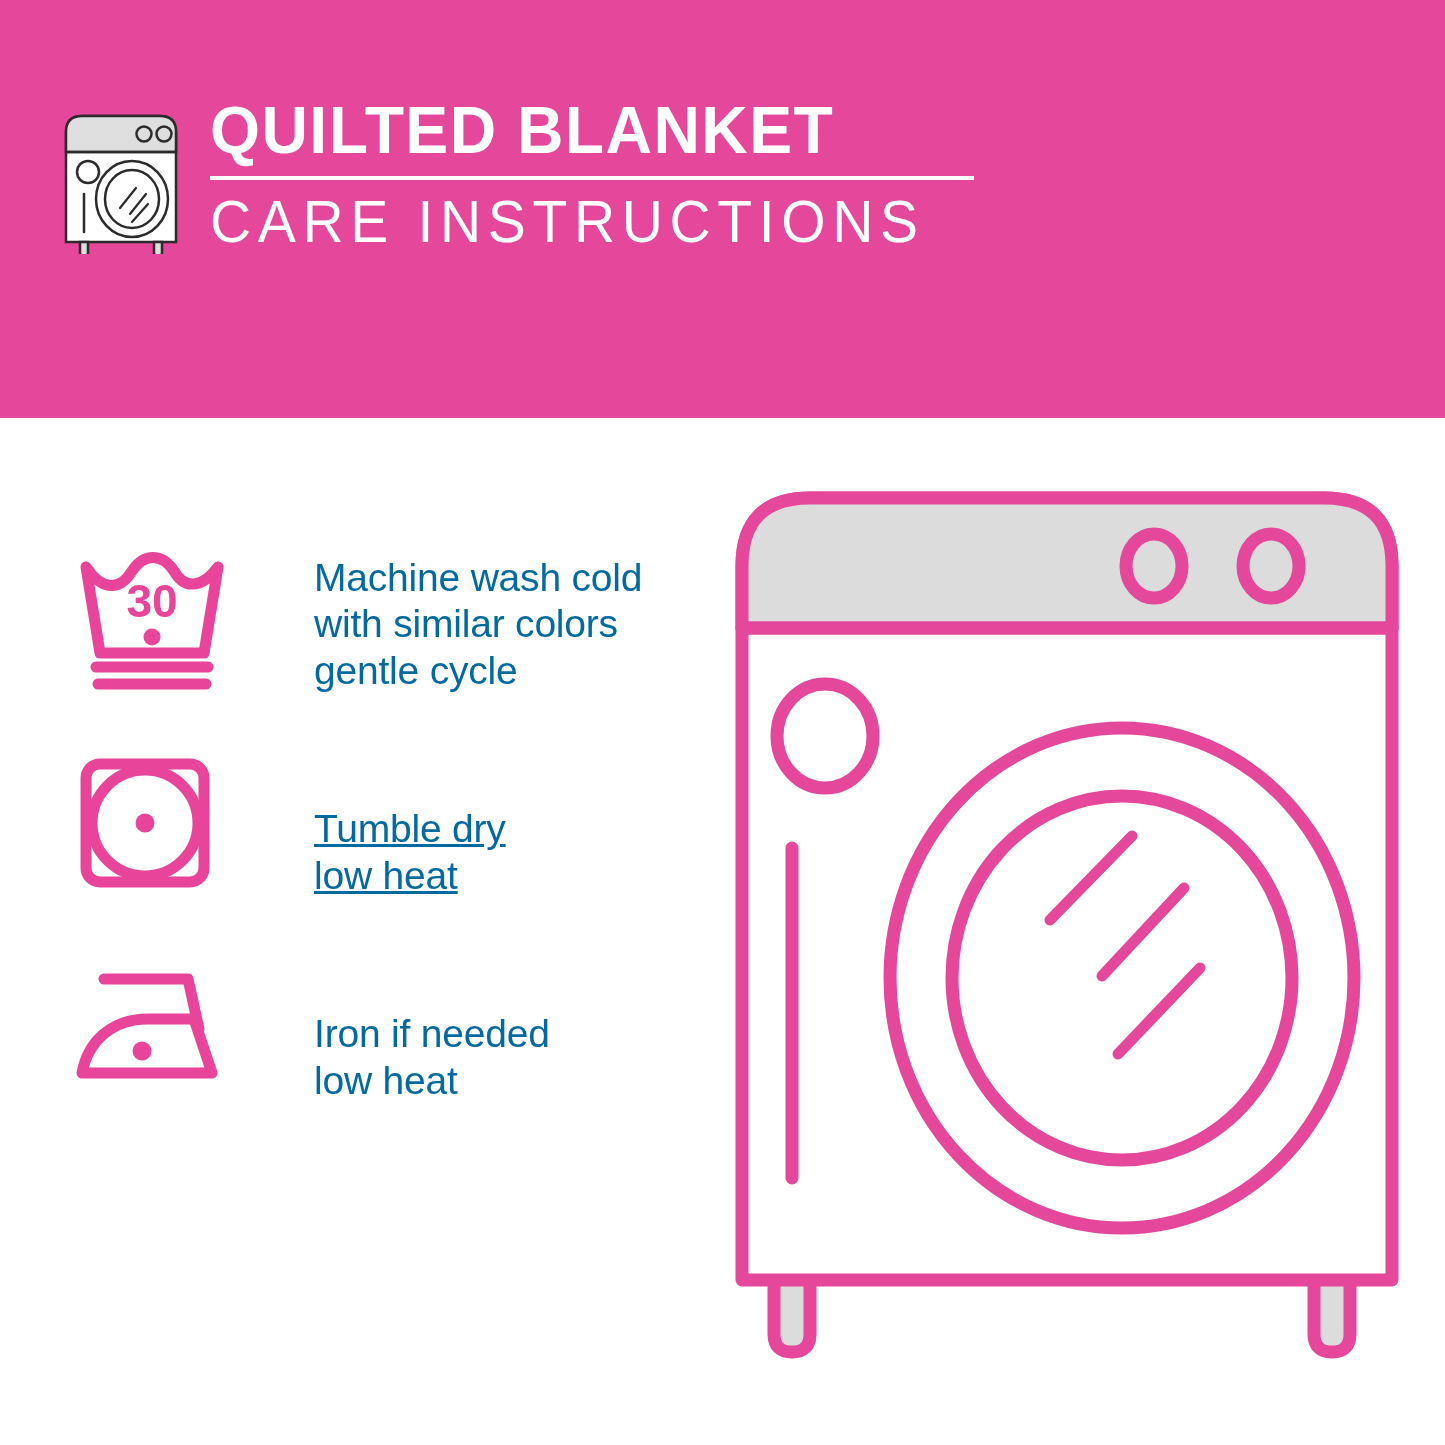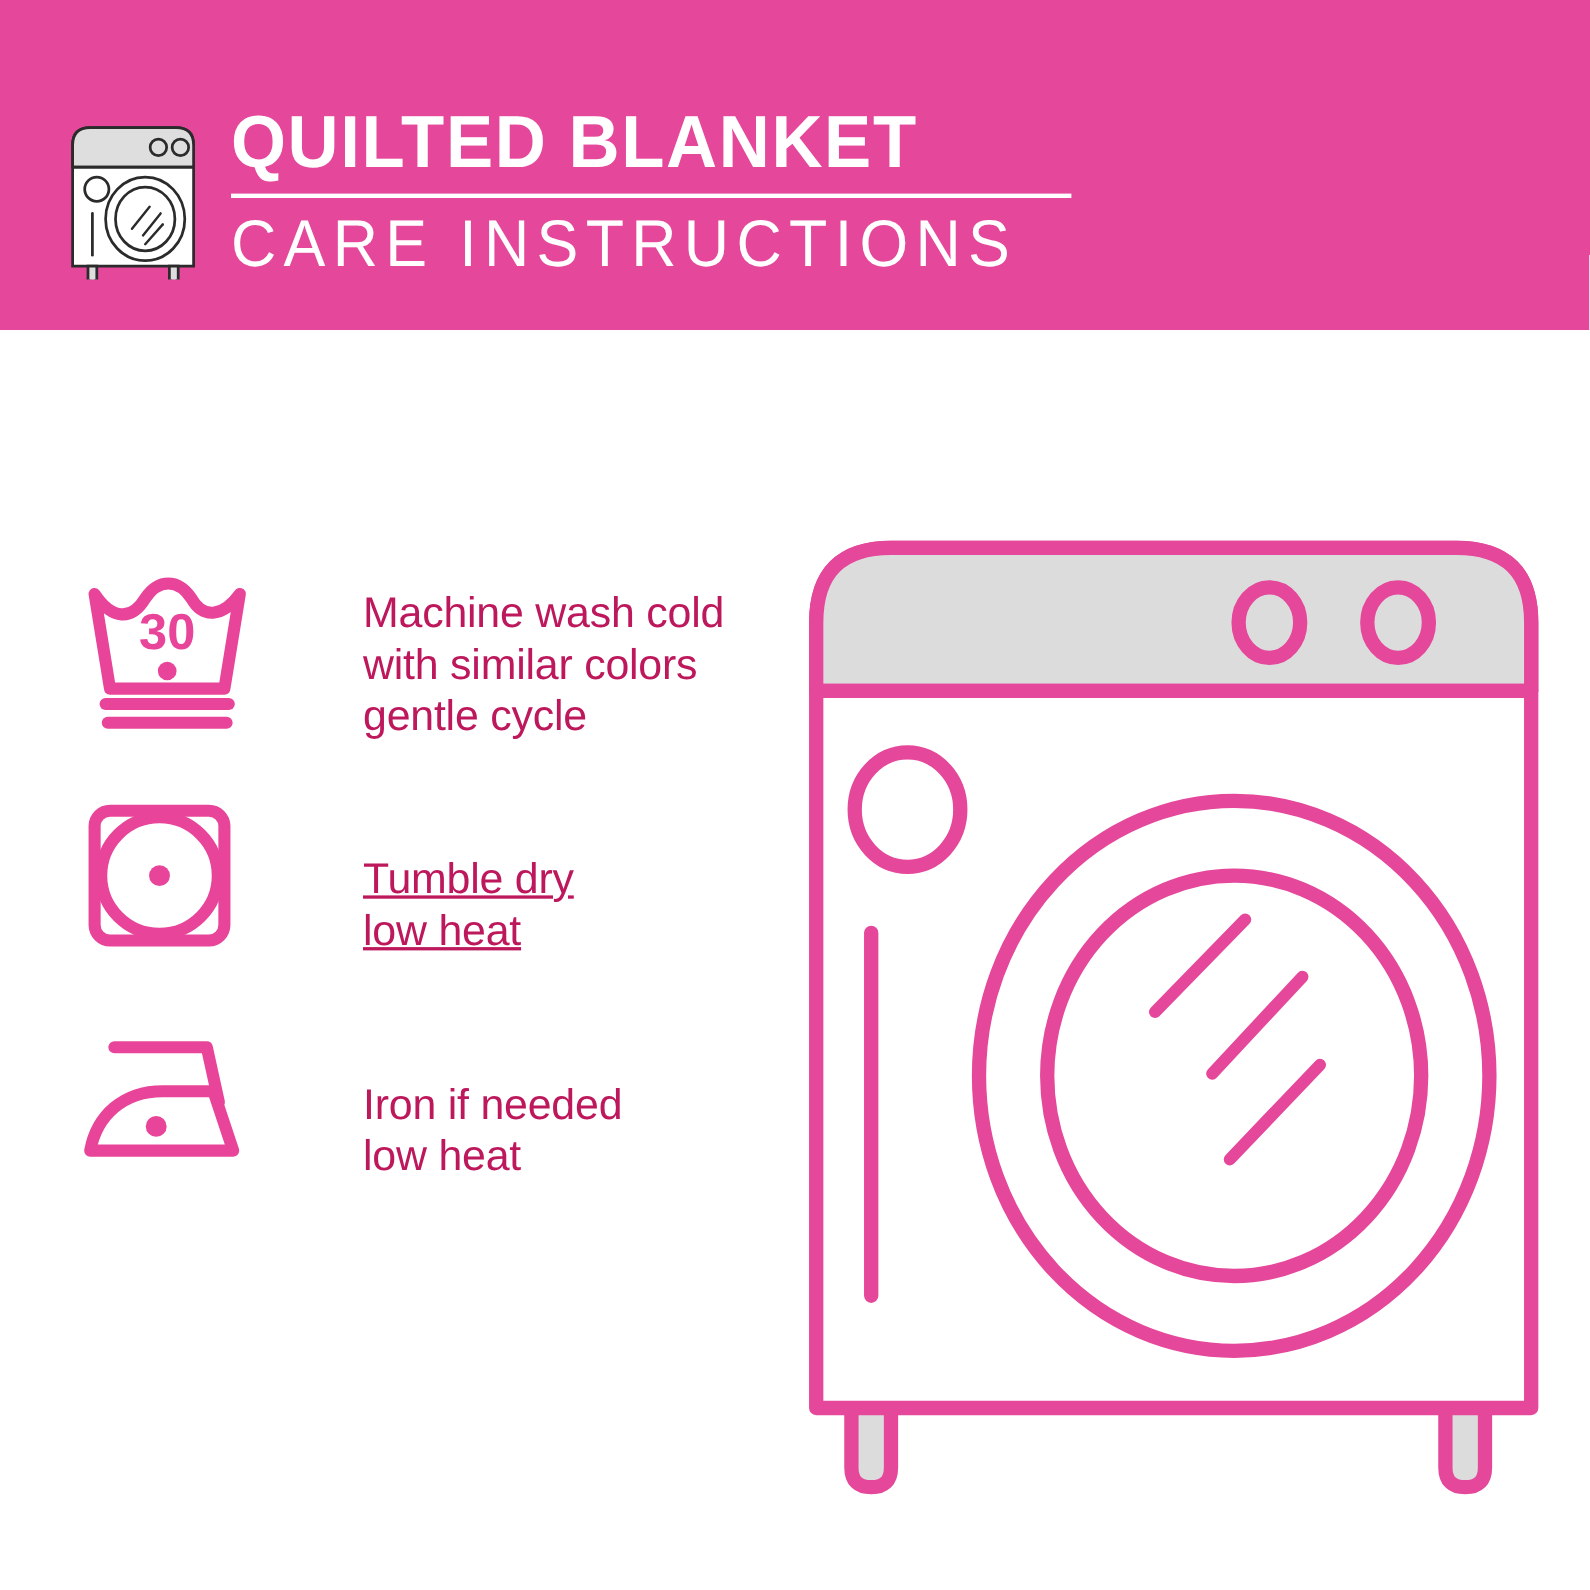--- a/index.html
+++ b/index.html
@@ -7,21 +7,21 @@
     width:1445px; height:1445px;
     background:#ffffff;
     font-family:"Liberation Sans", sans-serif;
     overflow:hidden;
   }
   .page { position:relative; width:1445px; height:1445px; background:#ffffff; }
 
   
   .header {
     position:absolute; left:0; top:0;
-    width:1445px; height:300px;
+    width:1445px; height:418px;
     background:#e5479b;
   }
   .header-inner {
     position:absolute; left:58px; top:96px;
     display:flex; align-items:flex-start; gap:26px;
   }
   .header-logo { width:126px; height:150px; flex:0 0 auto; margin-top:8px; }
   .header-titles { display:flex; flex-direction:column; }
   .title-main {
     color:#ffffff;
@@ -50,30 +50,30 @@
   }
 
   
   .care-list {
     position:absolute; left:72px; top:490px;
     width:620px;
   }
   .care-row {
     position:relative;
     height:205px;
-    display:flex; align-items:center;gap:40px;
+    display:flex; align-items:flex-end;
   }
   .care-icon { width:160px; flex:0 0 160px; }
   .care-icon svg { display:block; }
   .care-text {
-    color:#be185d;
+    color:#0369a1;
     font-size:39px;
     line-height:1.20;
     padding-top:4px;
-    margin-left:58px;
+    margin-left:82px;
     letter-spacing:-0.2px;
     white-space:pre-line;
   }
   .care-row.r1 .care-text { padding-top:26px; }
   .care-row.r2 .care-text { padding-top:62px; }
   .care-row.r3 .care-text { padding-top:52px;text-decoration:underline; }
   .care-row.r4 .care-text { padding-top:52px; }
 
   
   .machine {

